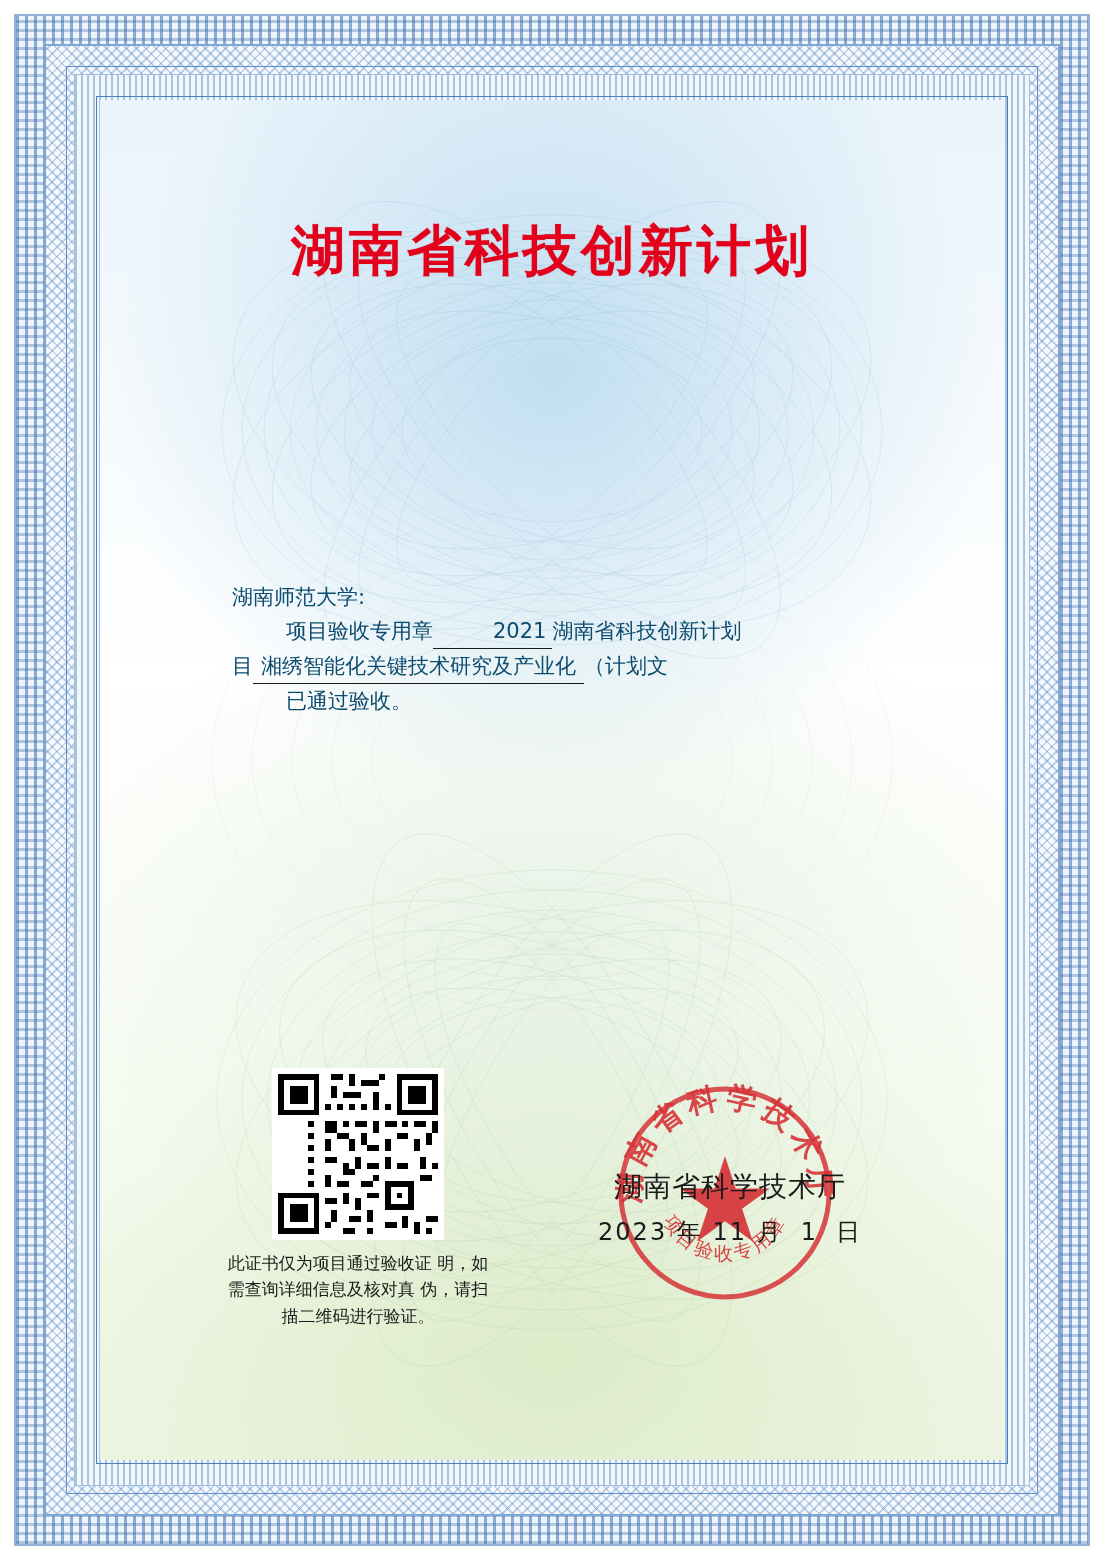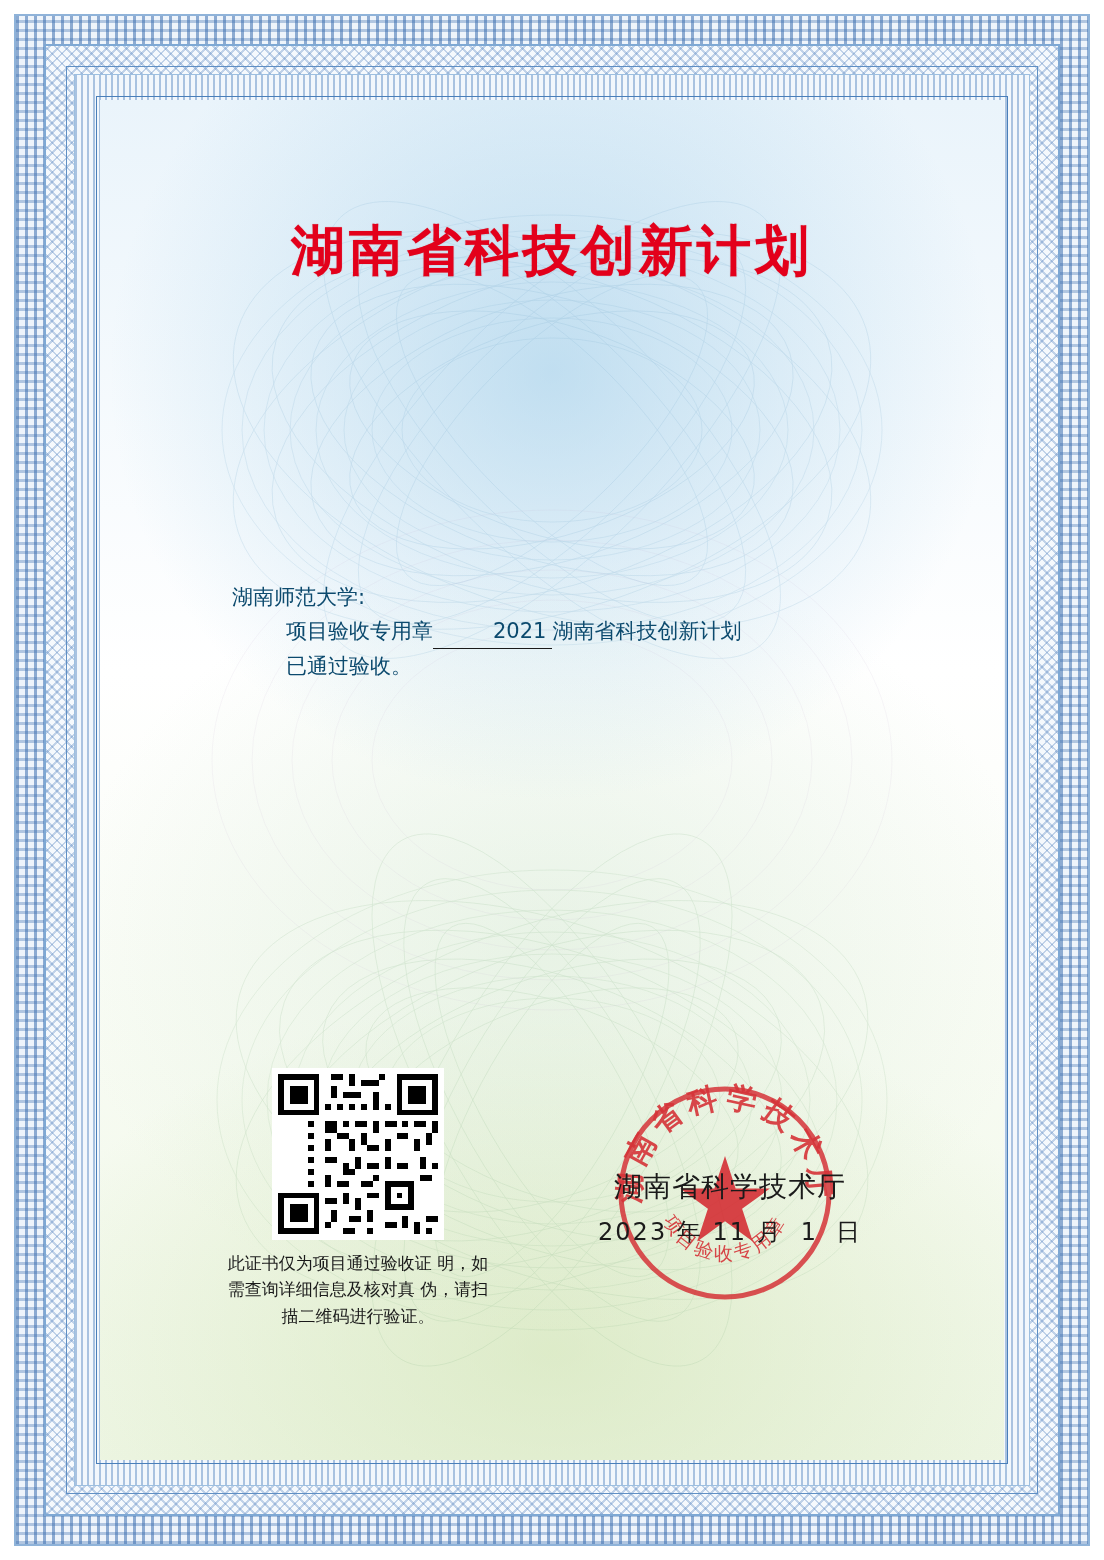--- a/index.html
+++ b/index.html
@@ -278,20 +278,21 @@
     </div>
   </div>
 
   <div class="title-block">
     <div class="title-line">湖南省科技创新计划</div>
   </div>
 
   <div class="body-block">
     <p>湖南师范大学:</p>
     <p class="indent2"><span>项目验收专用章</span><span class="fill">2021</span><span>湖南省科技创新计划</span></p>
+    <p><span>目</span><span class="fill-wide">湘绣智能化关键技术研究及产业化</span><span>（计划文</span></p>
     <p class="indent2">已通过验收。</p>
   </div>
 
   <div class="qr-wrap">
     <div class="qr-box">
       <svg width="172" height="172" viewBox="0 0 29 29" shape-rendering="crispEdges" xmlns="http://www.w3.org/2000/svg">
         <rect width="29" height="29" fill="#ffffff"></rect>
         <g fill="#000000">
 
           <rect x="1" y="1" width="7" height="1"></rect>

